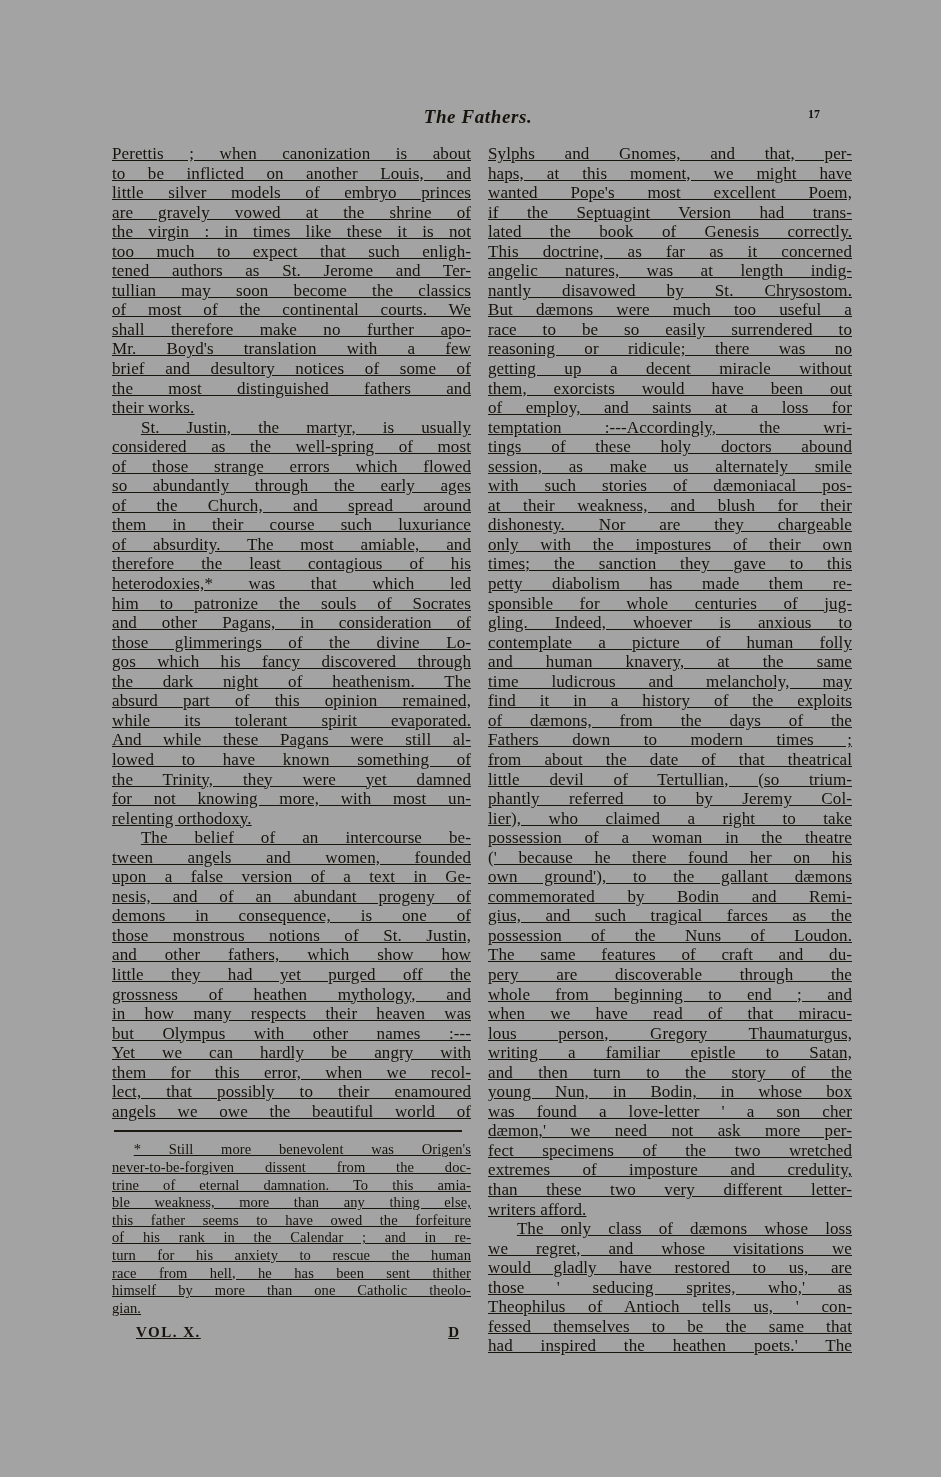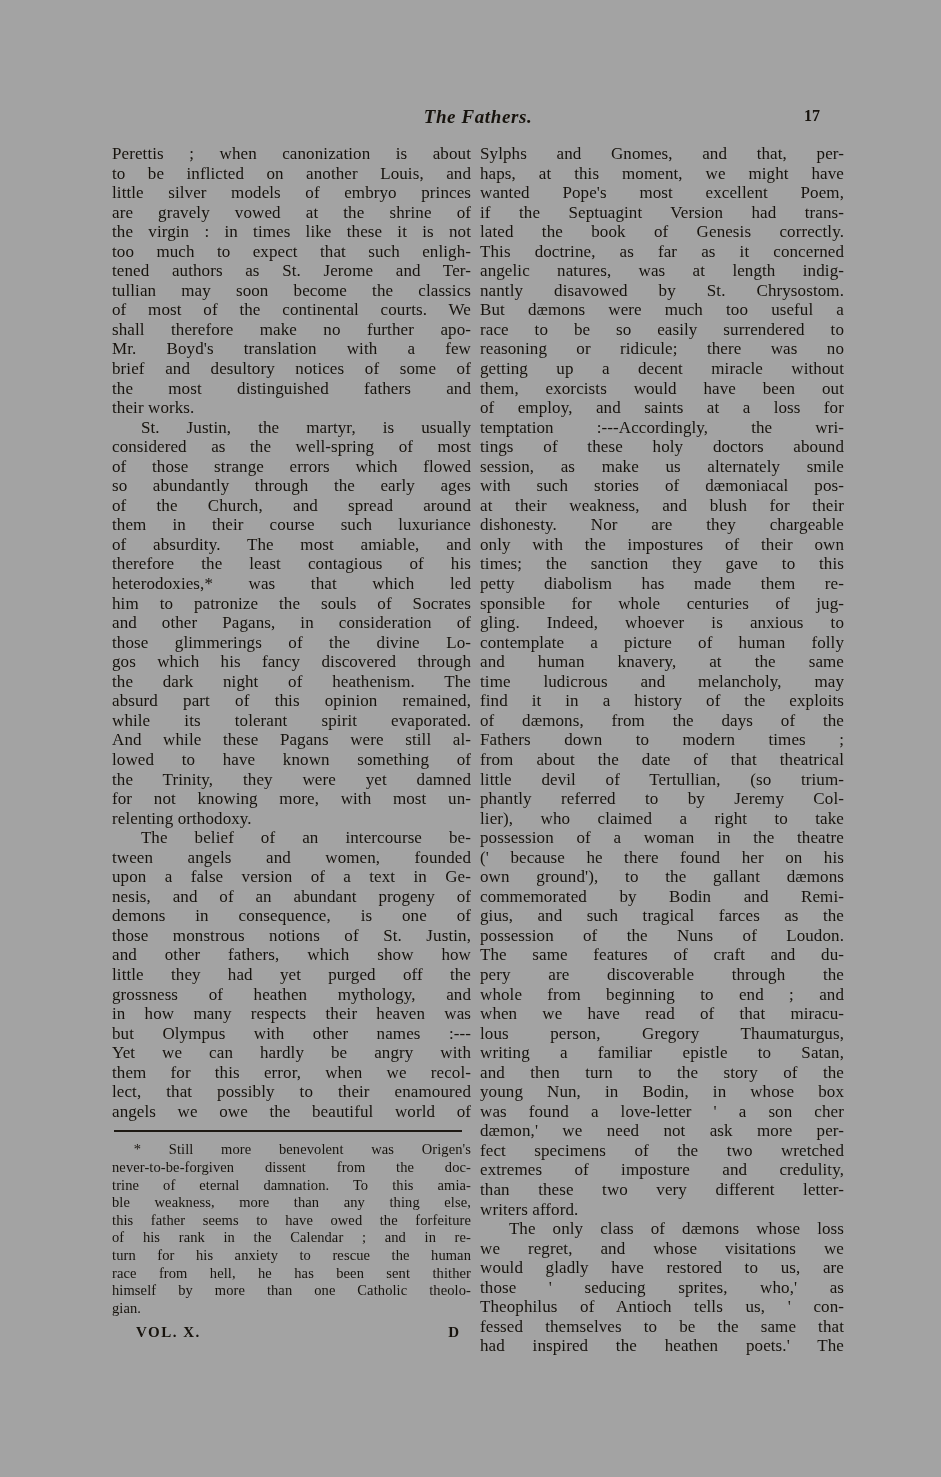--- a/index.html
+++ b/index.html
@@ -21,26 +21,27 @@
   .header-title {
     text-align: center;
     font-style: italic;
     font-weight: bold;
     font-size: 19px;
     letter-spacing: 0.6px;
   }
   .page-number {
     position: absolute; right: 24px; top: 1px;
     font-weight: bold;
-    font-size: 16px;
+    font-size: 12px;
   }
   .columns {
     position: absolute; top: 144px; left: 112px; width: 732px;
     display: flex;
-    gap: 9px;
+    gap: 17px;
+    text-decoration: underline;
   }
   .col { flex: 0 0 auto; }
   .col-left  { width: 359px; }
   .col-right { width: 364px; }
   .line {
     font-size: 17px;
     line-height: 19.55px;
     text-align: justify;
     text-align-last: justify;
     letter-spacing: 0.1px;

